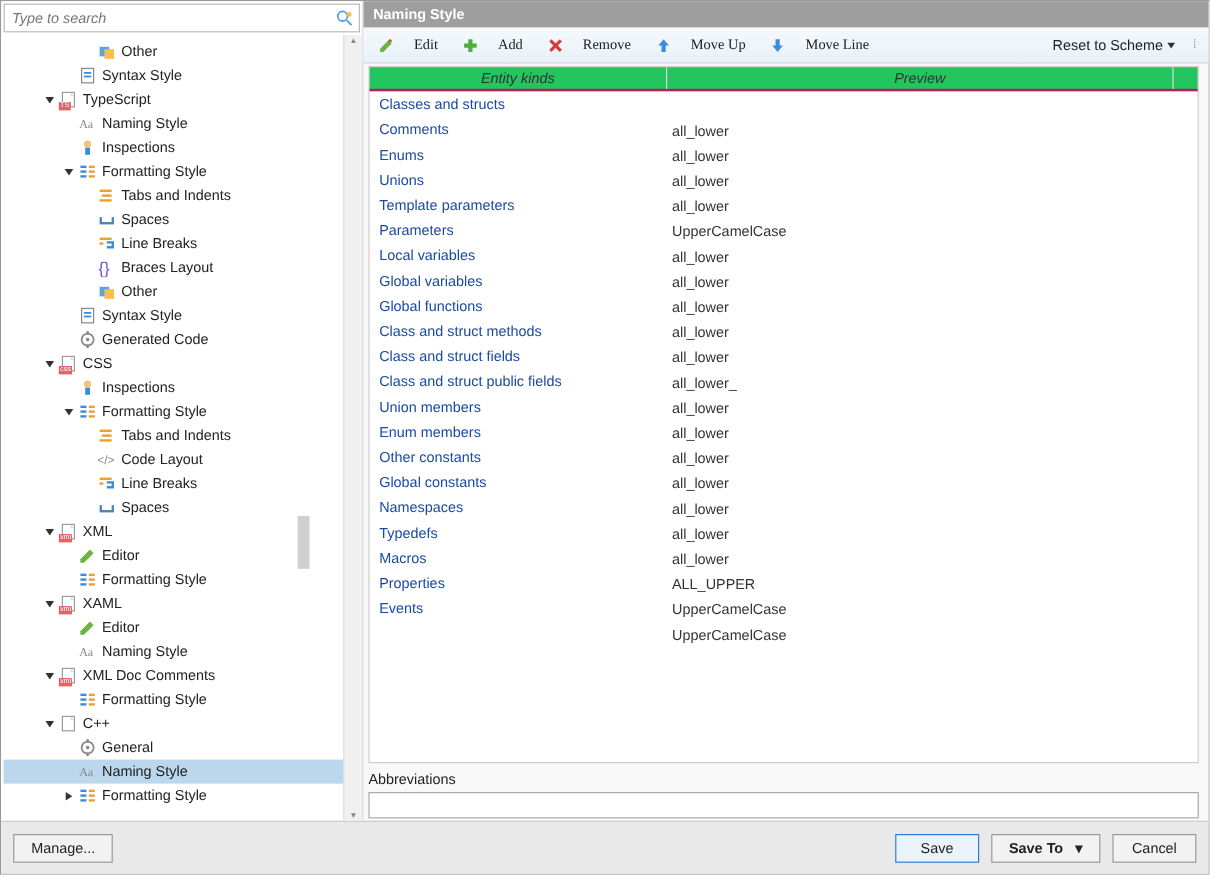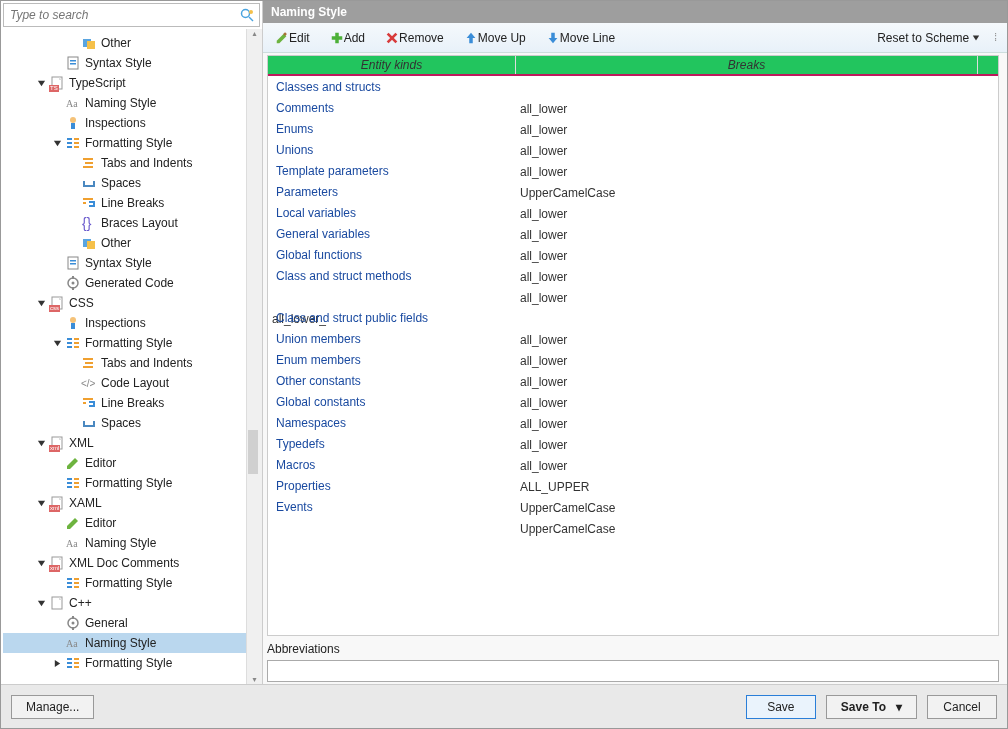--- a/index.html
+++ b/index.html
@@ -1,38 +1,38 @@
 <!DOCTYPE html>
 <html><head>
 <meta charset="utf-8">
 <style>
 * { box-sizing: border-box; margin: 0; padding: 0; }
 body { font-family: "Segoe UI", Tahoma, sans-serif; font-size: 12px; color: #222; background: #fff; width: 1008px; height: 729px; overflow: hidden; position: relative; }
 .outer { display: flex; flex-direction: column; height: 100%; border: 1px solid #999; }
 .main-row { display: flex; flex: 1; min-height: 0; }
-.left-pane { width: 262px; display: flex; flex-direction: column; border-right: 1px solid #ccc; background: #fff; min-height: 0; }
+.left-pane { width: 302px; display: flex; flex-direction: column; border-right: 1px solid #ccc; background: #fff; min-height: 0; }
 .search-row { display: flex; align-items: center; border: 1px solid #bbb; margin: 2px; height: 24px; }
 .search-input { flex: 1; border: none; outline: none; padding: 0 6px; font-size: 12px; color: #777; font-style: italic; background: transparent; }
 .search-icon { width: 16px; height: 16px; margin-right: 4px; }
 .tree-wrap { flex: 1; overflow: hidden; position: relative; }
 .tree-scroll { position: absolute; top: 0; right: 0; width: 16px; height: 100%; background: #f0f0f0; border-left: 1px solid #ddd; }
 .tree-scroll .carets { position: absolute; left: 0; right: 0; text-align: center; font-size: 8px; color: #888; }
 .tree-scroll .caret-up { top: 0; }
 .tree-scroll .caret-down { bottom: 0; }
 .tree { padding: 4px 0 4px 2px; width: calc(100% - 16px); height: 100%; overflow: hidden; }
 .tree-row { display: flex; align-items: center; height: 20px; white-space: nowrap; }
 .tree-row.selected { background: #bad7ee; }
 .tree-toggle { width: 12px; height: 12px; display: inline-flex; align-items: center; justify-content: center; }
 .tree-icon { width: 16px; height: 16px; margin: 0 4px 0 2px; display: inline-flex; align-items: center; justify-content: center; }
 .tree-spacer { display:inline-block; }
 
 .right-pane { flex: 1; display: flex; flex-direction: column; min-height: 0; background: #f8f8f8; }
 .panel-title { background: #9e9e9e; color: #fff; font-weight: 600; padding: 4px 8px; height: 22px; display: flex; align-items: center; }
 .toolbar { display: flex; align-items: center; gap: 12px; padding: 4px 8px; background: linear-gradient(#f5f9fc,#e8f1f9); border-bottom: 1px solid #cdd; height: 30px; }
-.tool-btn { display: inline-flex; align-items: center; gap: 0; cursor: pointer; padding: 2px 4px; }
+.tool-btn { display: inline-flex; align-items: center; gap: 16px; cursor: pointer; padding: 2px 4px; font-family: Liberation Serif, serif; }
 .tool-spacer { flex: 1; }
 .scheme-btn { display: inline-flex; align-items: center; gap: 3px; cursor: pointer; }
 .table-container { flex: 1; display: flex; flex-direction: column; margin: 2px 8px 0 4px; border: 1px solid #ccc; background: #fff; min-height: 0; }
 .table-head { display: flex; border-bottom: 2px solid #be185d; background: #22c55e; height: 20px; font-style: italic; }
 .th { border-right: 1px solid #ddd; text-align: center; padding: 2px 6px; color: #333; }
 .th-entity { width: 248px; }
 .th-preview { flex: 1; }
 .th-last { width: 20px; border-right: none; }
 .table-body { flex: 1; overflow: auto; }
 .trow { display: flex; height: 21px; align-items: center; }
@@ -569,21 +569,21 @@
             <span>Reset to Scheme</span>
             <svg width="8" height="8">
               <use href="#i-tri-down"></use>
             </svg>
           </span>
         <span style="color:#888;font-size:10px;padding:0 2px;">⁞</span>
       </div>
       <div class="table-container">
         <div class="table-head">
           <div class="th th-entity">Entity kinds</div>
-          <div class="th th-preview">Breaks</div>
+          <div class="th th-preview">Preview</div>
           <div class="th th-last"></div>
         </div>
         <div class="table-body" id="tbody">
             <div class="trow">
               <div class="td-entity">Classes and structs</div>
               <div class="td-preview">all_lower</div>
             </div>
             <div class="trow">
               <div class="td-entity">Comments</div>
               <div class="td-preview">all_lower</div>
@@ -602,32 +602,33 @@
             </div>
             <div class="trow">
               <div class="td-entity">Parameters</div>
               <div class="td-preview">all_lower</div>
             </div>
             <div class="trow">
               <div class="td-entity">Local variables</div>
               <div class="td-preview">all_lower</div>
             </div>
             <div class="trow">
-              <div class="td-entity">General variables</div>
+              <div class="td-entity">Global variables</div>
               <div class="td-preview">all_lower</div>
             </div>
             <div class="trow">
               <div class="td-entity">Global functions</div>
               <div class="td-preview">all_lower</div>
             </div>
             <div class="trow">
               <div class="td-entity">Class and struct methods</div>
               <div class="td-preview">all_lower</div>
             </div>
             <div class="trow">
+              <div class="td-entity">Class and struct fields</div>
               <div class="td-preview">all_lower_</div>
             </div>
             <div class="trow">
               <div class="td-entity">Class and struct public fields</div>
               <div class="td-preview">all_lower</div>
             </div>
             <div class="trow">
               <div class="td-entity">Union members</div>
               <div class="td-preview">all_lower</div>
             </div>

